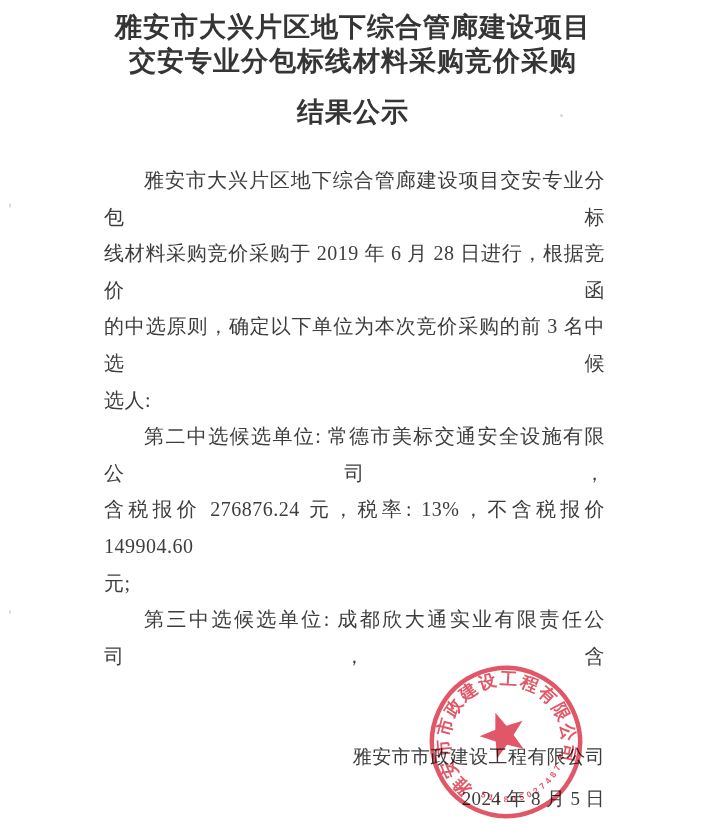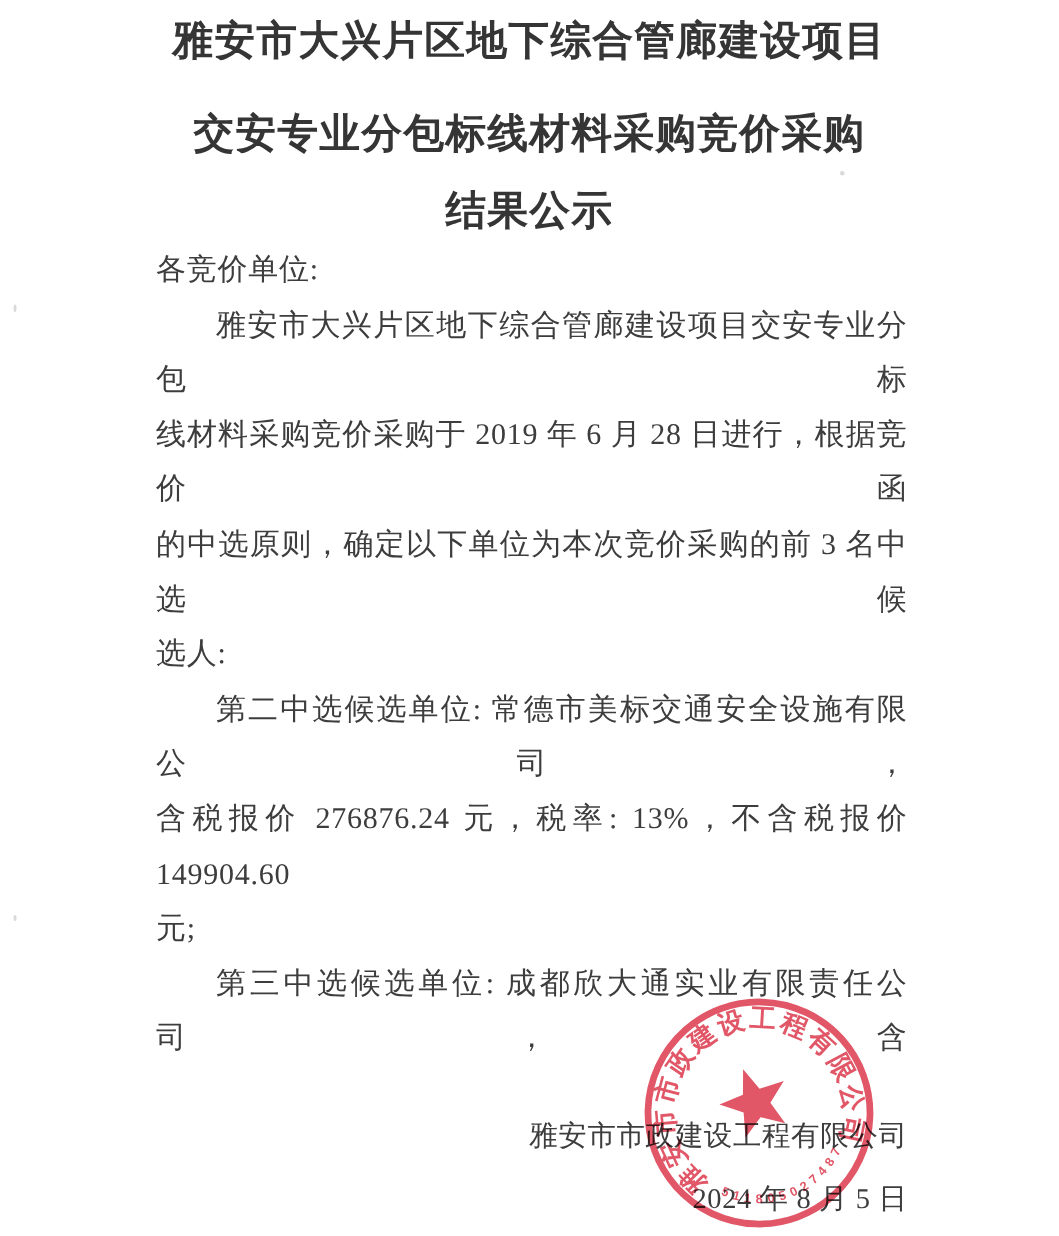--- a/index.html
+++ b/index.html
@@ -18,21 +18,21 @@
   .title-block{
     position:absolute;top:12px;left:0;right:0;
     text-align:center;
     font-family:"Liberation Sans","DejaVu Sans",sans-serif;
     font-weight:700;
     color:#353535;
   }
   .title-line{
     font-size:27px;line-height:30px;letter-spacing:1px;
   }
-  .title-line.l1{margin-bottom:32px;}
+  .title-line.l1{margin-bottom:4px;}
   .title-line.l2{margin-bottom:21px;}
   
   .body-block{
     position:absolute;left:104px;top:162px;width:501px;
     color:#3d3d3d;
     font-size:20px;
   }
   .line{
     line-height:36.6px;
     letter-spacing:0.5px;
@@ -80,21 +80,20 @@
 
 <div class="page">
 
   <div class="title-block">
     <div class="title-line l1">雅安市大兴片区地下综合管廊建设项目</div>
     <div class="title-line l2">交安专业分包标线材料采购竞价采购</div>
     <div class="title-line l3">结果公示</div>
   </div>
 
   <div class="body-block">
-    <div class="line">各竞价单位:</div>
     <div class="line indent fill">雅安市大兴片区地下综合管廊建设项目交安专业分包标</div>
     <div class="line fill">线材料采购竞价采购于 2019 年 6 月 28 日进行，根据竞价函</div>
     <div class="line fill">的中选原则，确定以下单位为本次竞价采购的前 3 名中选候</div>
     <div class="line">选人:</div>
     <div class="line indent fill">第二中选候选单位: 常德市美标交通安全设施有限公司，</div>
     <div class="line fill">含税报价 276876.24 元，税率: 13%，不含税报价 149904.60</div>
     <div class="line">元;</div>
     <div class="line indent fill">第三中选候选单位: 成都欣大通实业有限责任公司，含</div>
 
   </div>

